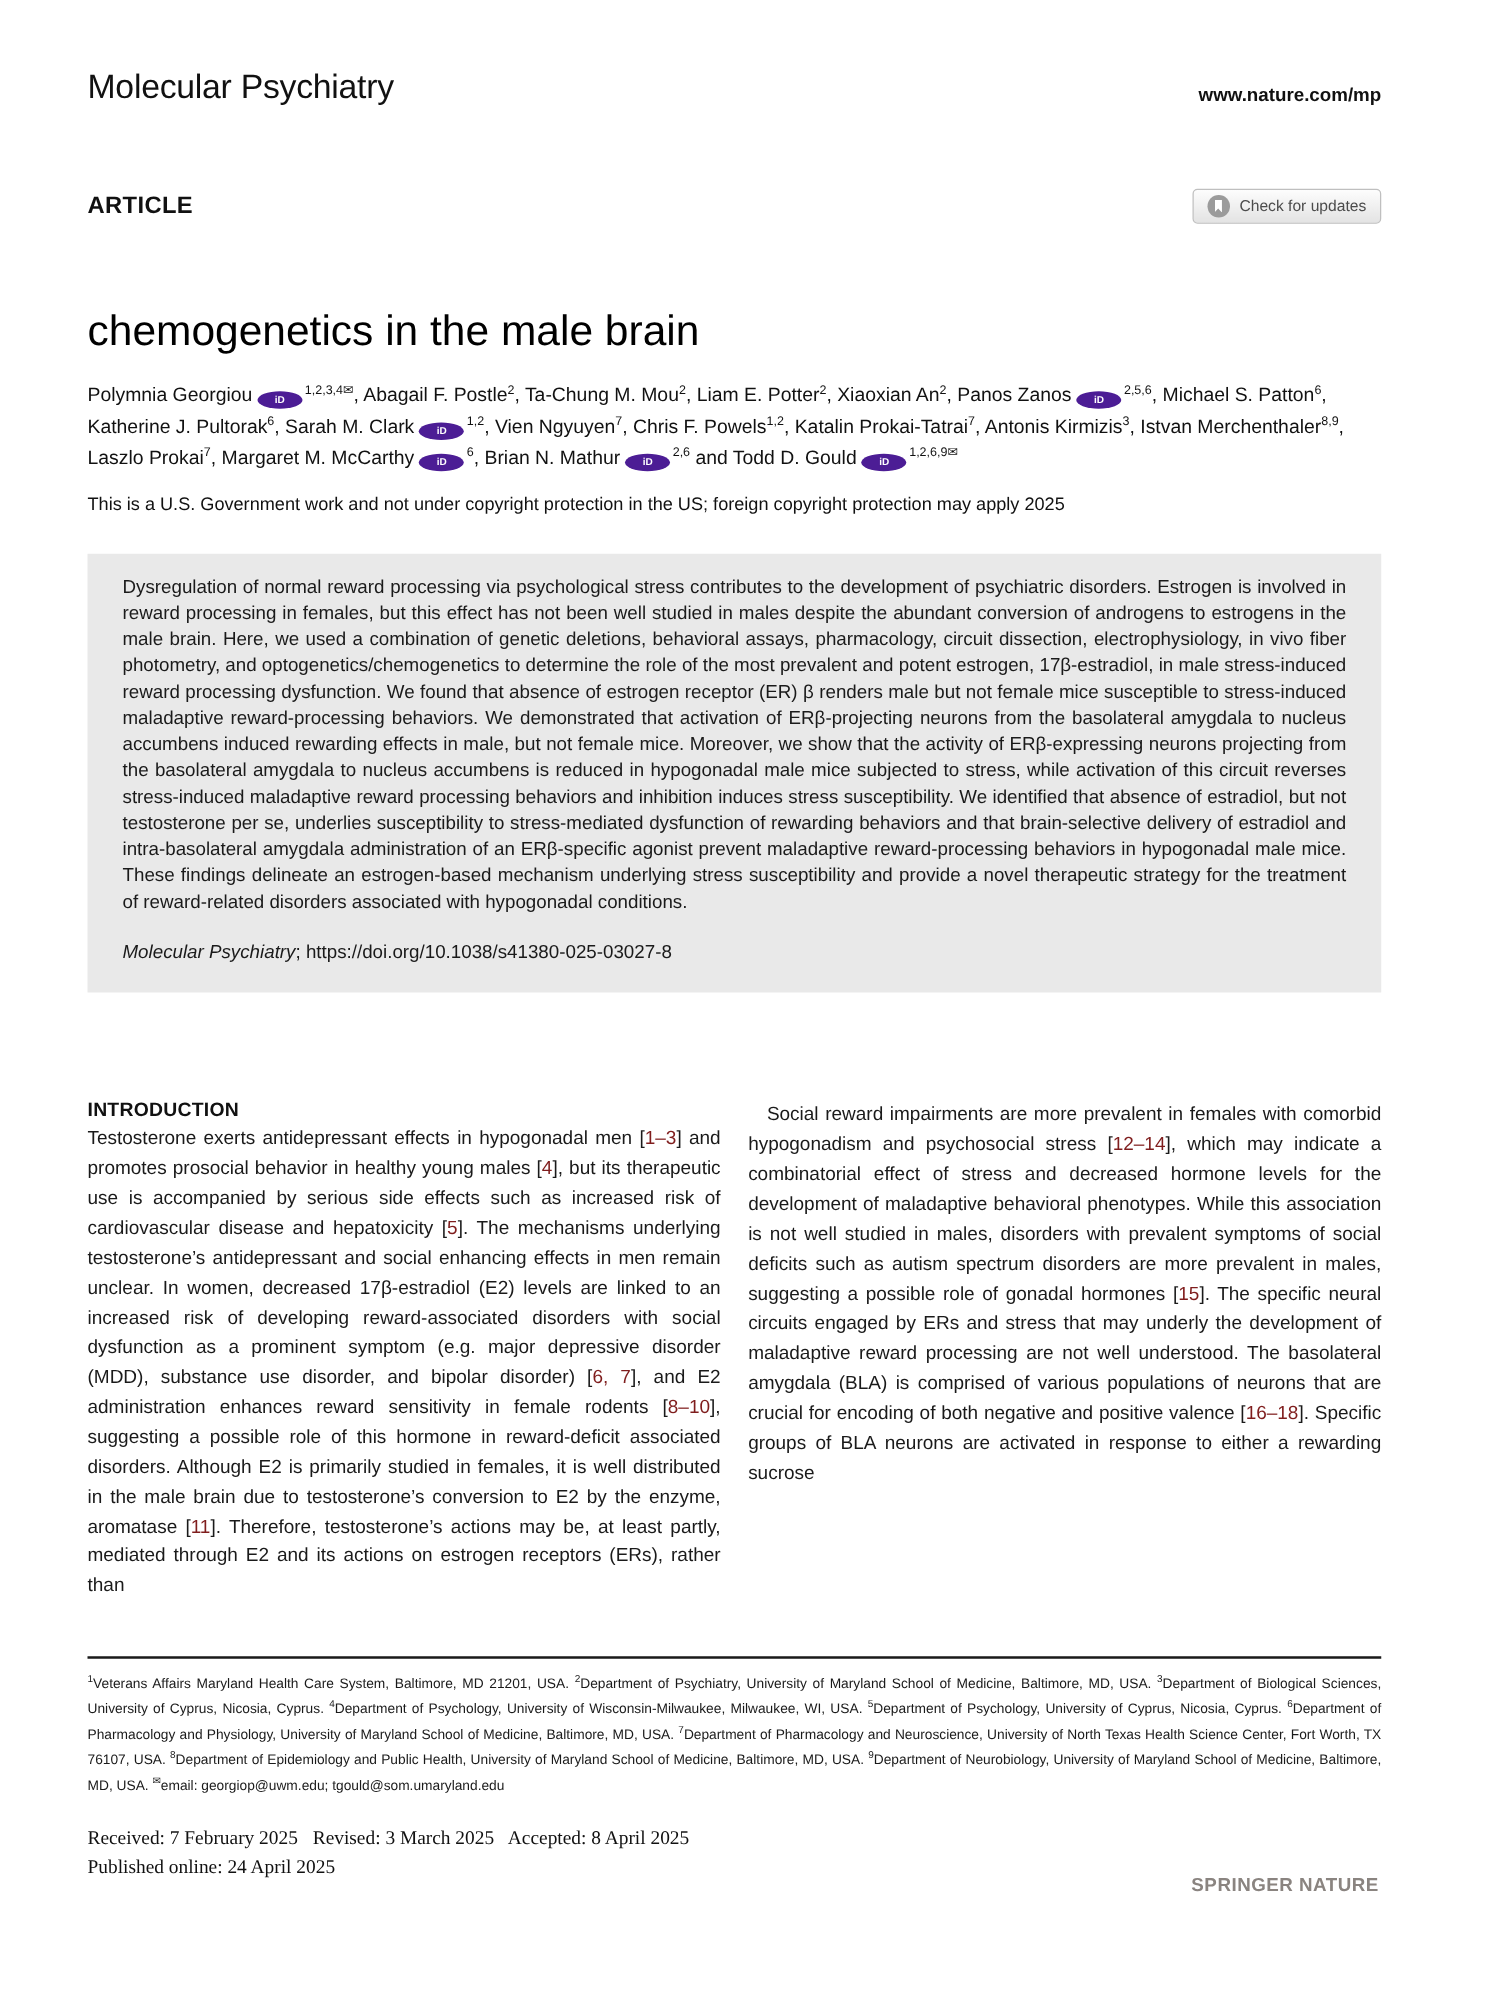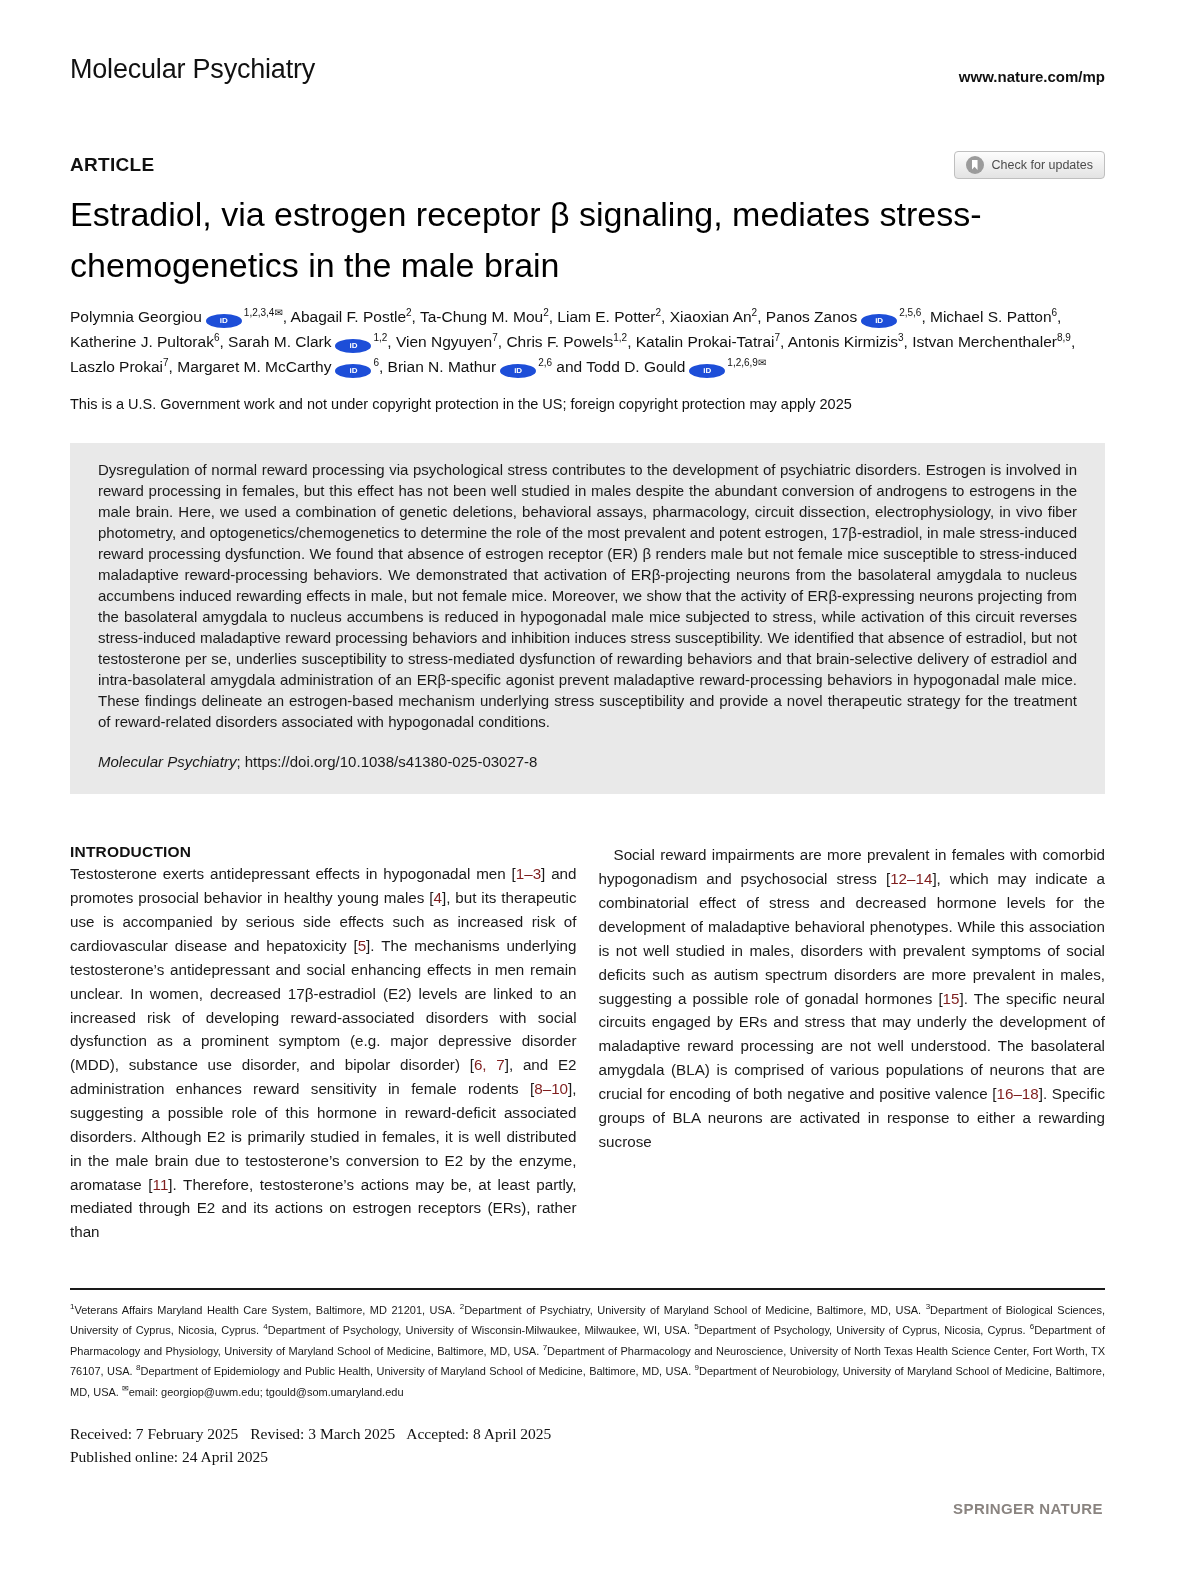--- a/index.html
+++ b/index.html
@@ -26,32 +26,32 @@
     content:""; position:absolute; left:6px; top:4px; width:6px; height:10px; background:#fff;
     clip-path:polygon(0 0,100% 0,100% 100%,50% 68%,0 100%);
   }
 
   h1.title { font-size:34px; font-weight:400; line-height:1.5; margin:10px 0 0; color:#000; }
 
   .authors { margin:14px 0 0; font-size:15.5px; line-height:1.6; color:#111; }
   .authors sup { font-size:10px; line-height:0; }
   .orcid {
     display:inline-block; width:36px; height:14px; border-radius:50%;
-    background:#1d4ed8; color:#fff; font-size:8px; font-weight:700;
+    background:#4c1d95; color:#fff; font-size:8px; font-weight:700;
     text-align:center; line-height:14px; margin:0 2px 0 4px; vertical-align:-1px;
   }
 
   .copyright { margin:17px 0 0; font-size:14.5px; color:#111; }
 
   .abstract { margin-top:31px; background:#e9e9e9; padding:16px 28px 24px; }
   .abstract-text { margin:0; font-size:15px; line-height:1.4; text-align:justify; color:#1a1a1a; }
   .doi-line { margin:21px 0 0; font-size:15px; color:#1a1a1a; }
   .doi-line .jitalic { font-style:italic; }
 
-  .columns { display:flex; gap:22px; margin-top:49px; }
+  .columns { display:flex; gap:22px; margin-top:86px; }
   .col { flex:1; min-width:0; }
   .intro-heading { font-size:15.5px; font-weight:700; margin:0 0 1px; color:#111; letter-spacing:0.2px; }
   .col p { margin:0; font-size:15.2px; line-height:1.57; text-align:justify; color:#1a1a1a; }
   .col p.indent { text-indent:15px; }
   .ref { color:#7f1d1d; }
 
   .footrule { border-top:2px solid #1a1a1a; margin-top:44px; }
   .footnotes { margin:10px 0 0; font-size:11px; line-height:1.85; text-align:justify; color:#1a1a1a; }
   .footnotes sup { font-size:8px; line-height:0; }
 
@@ -74,21 +74,21 @@
   </div>
 
   <div class="article-head-row">
     <div class="article-label">ARTICLE</div>
     <div class="check-badge">
       <span class="badge-icon"></span>
       <span>Check for updates</span>
     </div>
   </div>
 
-  <h1 class="title"><span>Estradiol, via estrogen receptor β signaling, mediates stress-</span><br><span>chemogenetics in the male brain</span></h1>
+  <h1 class="title"><br><span>chemogenetics in the male brain</span></h1>
 
   <p class="authors" id="authors"><span>Polymnia Georgiou</span><span class="orcid">iD</span><sup>1,2,3,4✉</sup>, <span>Abagail F. Postle</span><sup>2</sup>, <span>Ta-Chung M. Mou</span><sup>2</sup>, <span>Liam E. Potter</span><sup>2</sup>, <span>Xiaoxian An</span><sup>2</sup>, <span>Panos Zanos</span><span class="orcid">iD</span><sup>2,5,6</sup>, <span>Michael S. Patton</span><sup>6</sup>, <span>Katherine J. Pultorak</span><sup>6</sup>, <span>Sarah M. Clark</span><span class="orcid">iD</span><sup>1,2</sup>, <span>Vien Ngyuyen</span><sup>7</sup>, <span>Chris F. Powels</span><sup>1,2</sup>, <span>Katalin Prokai-Tatrai</span><sup>7</sup>, <span>Antonis Kirmizis</span><sup>3</sup>, <span>Istvan Merchenthaler</span><sup>8,9</sup>, <span>Laszlo Prokai</span><sup>7</sup>, <span>Margaret M. McCarthy</span><span class="orcid">iD</span><sup>6</sup>, <span>Brian N. Mathur</span><span class="orcid">iD</span><sup>2,6</sup> and <span>Todd D. Gould</span><span class="orcid">iD</span><sup>1,2,6,9✉</sup></p>
 
   <p class="copyright">This is a U.S. Government work and not under copyright protection in the US; foreign copyright protection may apply 2025</p>
 
   <section class="abstract">
     <p class="abstract-text">Dysregulation of normal reward processing via psychological stress contributes to the development of psychiatric disorders. Estrogen is involved in reward processing in females, but this effect has not been well studied in males despite the abundant conversion of androgens to estrogens in the male brain. Here, we used a combination of genetic deletions, behavioral assays, pharmacology, circuit dissection, electrophysiology, in vivo fiber photometry, and optogenetics/chemogenetics to determine the role of the most prevalent and potent estrogen, 17β-estradiol, in male stress-induced reward processing dysfunction. We found that absence of estrogen receptor (ER) β renders male but not female mice susceptible to stress-induced maladaptive reward-processing behaviors. We demonstrated that activation of ERβ-projecting neurons from the basolateral amygdala to nucleus accumbens induced rewarding effects in male, but not female mice. Moreover, we show that the activity of ERβ-expressing neurons projecting from the basolateral amygdala to nucleus accumbens is reduced in hypogonadal male mice subjected to stress, while activation of this circuit reverses stress-induced maladaptive reward processing behaviors and inhibition induces stress susceptibility. We identified that absence of estradiol, but not testosterone per se, underlies susceptibility to stress-mediated dysfunction of rewarding behaviors and that brain-selective delivery of estradiol and intra-basolateral amygdala administration of an ERβ-specific agonist prevent maladaptive reward-processing behaviors in hypogonadal male mice. These findings delineate an estrogen-based mechanism underlying stress susceptibility and provide a novel therapeutic strategy for the treatment of reward-related disorders associated with hypogonadal conditions.</p>
     <p class="doi-line"><span class="jitalic">Molecular Psychiatry</span><span>; https://doi.org/10.1038/s41380-025-03027-8</span></p>
   </section>
 

